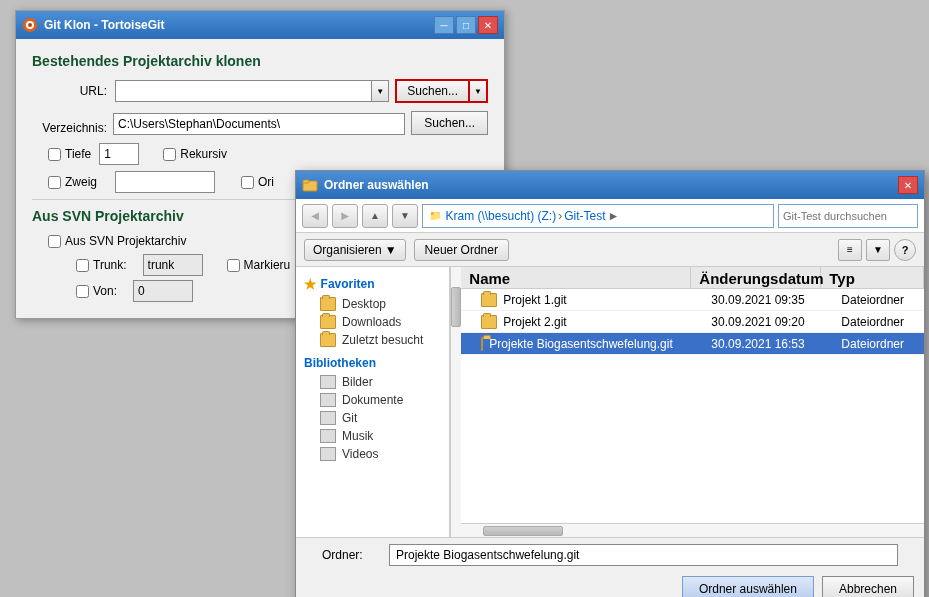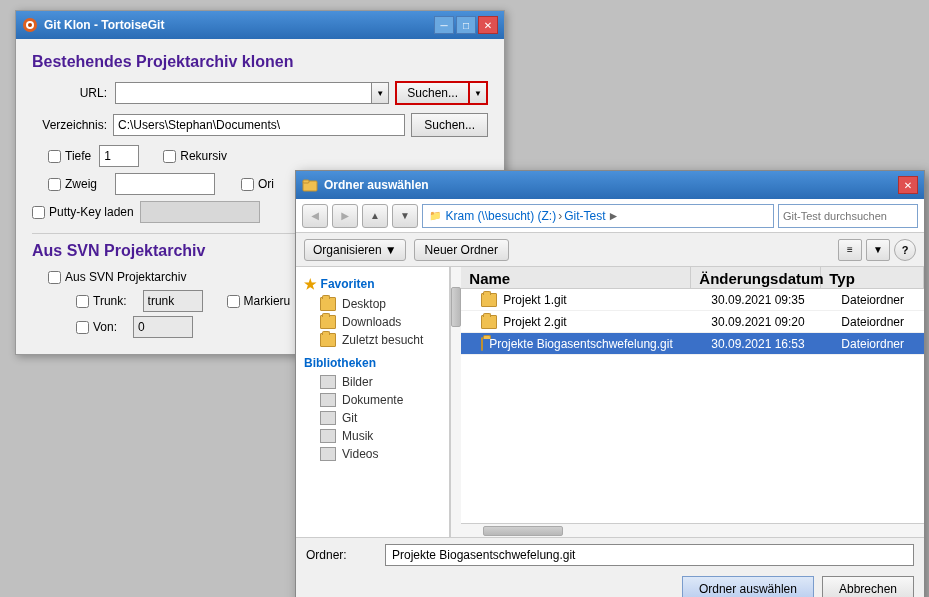--- a/index.html
+++ b/index.html
@@ -63,27 +63,27 @@
     }
     .title-btn.close-btn {
       background: #e05050;
       border-color: #b03030;
     }
     .window-body {
       padding: 14px 16px 12px;
     }
     .section-title {
       font-weight: bold;
-      font-size: 16px;
+      font-size: 14px;
       margin-bottom: 10px;
-      color: #4c1d95;
+      color: #14532d;
     }
     .form-row {
       display: flex;
-      align-items: center;
+      align-items: flex-end;
       margin-bottom: 8px;
       gap: 6px;
     }
     .form-label {
       width: 75px;
       text-align: right;
       font-size: 12px;
       color: #000;
       flex-shrink: 0;
     }
@@ -574,22 +574,22 @@
     .file-cell-type { flex: 1; }
 
     
     .folder-bottom {
       border-top: 1px solid #ccc;
       background: #f0f0f0;
     }
     .folder-name-row {
       display: flex;
       align-items: center;
-      padding: 6px 10px;
-      gap: 24px;
+      padding: 6px 26px;
+      gap: 12px;
     }
     .folder-name-label {
       font-size: 12px;
       width: 55px;
       flex-shrink: 0;
     }
     .folder-name-input {
       flex: 1;
       height: 22px;
       border: 1px solid #888;
@@ -694,27 +694,20 @@
         <input type="checkbox" style="">
         <span>Zweig</span>
       </div>
       <input class="zweig-input" type="text" style="">
       <div class="checkbox-item ori-checkbox" style="margin-left:8px">
         <input type="checkbox" style="">
         <span>Ori</span>
       </div>
     </div>
 
-    <div class="putty-row">
-      <div class="checkbox-item">
-        <input type="checkbox" style="">
-        <span>Putty-Key laden</span>
-      </div>
-      <input class="putty-input" type="text" style="">
-    </div>
 
     <div class="svn-section">
       <div class="section-title">Aus SVN Projektarchiv</div>
       <div class="svn-checkbox-row">
         <input type="checkbox" style="">
         <span>Aus SVN Projektarchiv</span>
       </div>
       <div class="svn-sub-row">
         <div class="checkbox-item">
           <input type="checkbox" style="width: 13px; height: 13px;">

